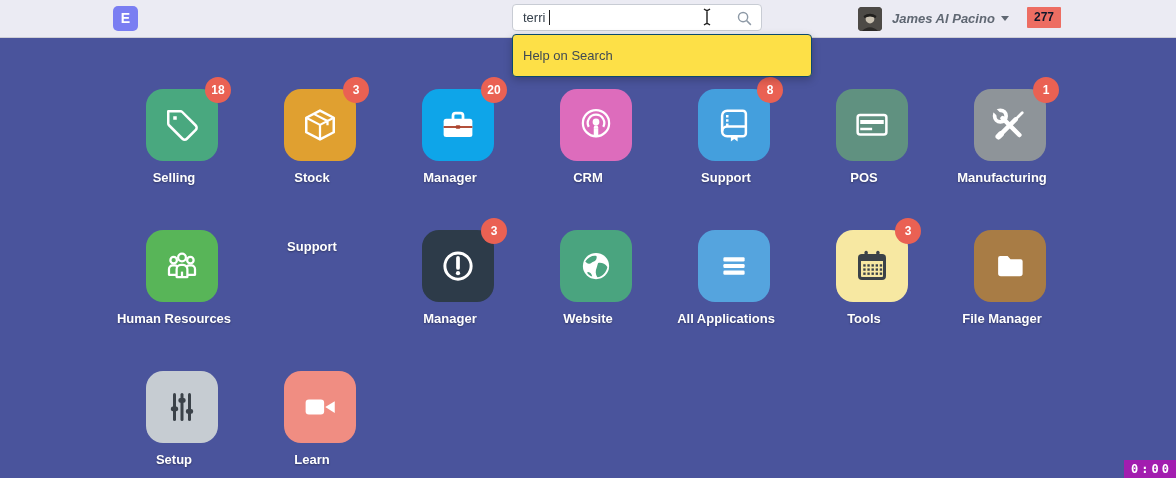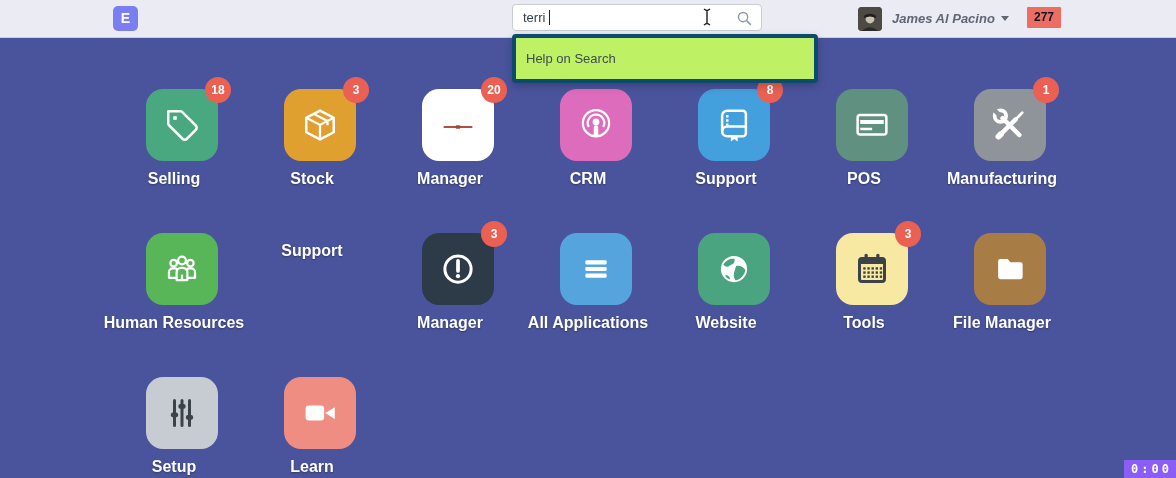--- a/index.html
+++ b/index.html
@@ -29,21 +29,21 @@
     font-size:13px;color:#36414c;
   }
   .search-text{position:absolute;left:10px;top:5px;}
   .text-caret{
     position:absolute;left:36px;top:5px;width:1px;height:15px;background:#222;
   }
   .mag{position:absolute;right:8px;top:5px;}
   .ibeam{position:absolute;left:188px;top:1px;}
   .search-dropdown{
     position:absolute;left:0;top:30px;width:298px;
-    background:#bef264;border:4px solid #0c4a6e;border-radius:4px;
+    background:#fde047;border:1px solid #0c4a6e;border-radius:4px;
     box-shadow:0 3px 9px rgba(0,0,0,.22);
   }
   .dropdown-item{
     padding:13px 10px;font-size:13px;color:#3f4a54;cursor:pointer;
   }
   .user{
     position:absolute;left:858px;top:6px;height:25px;
     display:flex;align-items:center;cursor:pointer;font-style:italic;
   }
   .avatar{
@@ -72,26 +72,26 @@
   .tile-icon{
     position:relative;width:72px;height:72px;border-radius:17px;
     display:flex;align-items:center;justify-content:center;margin-left:16px;
   }
   .tile-badge{
     position:absolute;top:-12px;right:-13px;width:26px;height:26px;
     border-radius:50%;background:var(--badge,#ea6153);
     color:#fff;font-size:12px;font-weight:bold;line-height:26px;text-align:center;
   }
   .tile-label{
-    margin-top:9px;font-size:16px;font-weight:bold;color:#fff;
+    margin-top:9px;font-size:13px;font-weight:bold;color:#fff;
     text-shadow:0 1px 2px rgba(0,0,0,.35);white-space:nowrap;
   }
   
   .timer{
-    position:absolute;right:0;bottom:0;background:#8b5cf6;color:#fff;
+    position:absolute;right:0;bottom:0;background:#a21caf;color:#fff;
     font-family:"DejaVu Sans Mono",monospace;font-size:12px;font-weight:bold;
     letter-spacing:3px;padding:2px 4px 2px 7px;z-index:40;
   }
 </style>
 </head>
 <body style="--bg: #4a549c; --navbar: #ebebf3; --logo: #7a7ef2; --badge: #ea6153; --navbar-badge: #ed6d62;">
 
 <div class="navbar">
   <div class="logo">E</div>
 
@@ -144,21 +144,21 @@
         <div class="tile-icon" style="background:#e0a030">
           <svg width="40" height="40" viewBox="0 0 32 32">
             <path d="M16 4.5 27 10.2 v11.6 L16 27.5 5 21.8 V10.2 Z" fill="none" stroke="#ffffff" stroke-width="2" stroke-linejoin="round"></path>
             <path d="M5 10.2 16 15.9 27 10.2 M16 15.9 V27.5 M11 7.1 22 12.8 v3.4" fill="none" stroke="#ffffff" stroke-width="1.8" stroke-linejoin="round"></path>
           </svg>
           <span class="tile-badge">3</span>
         </div>
         <div class="tile-label">Stock</div>
       </div>
       <div class="tile">
-        <div class="tile-icon" style="background:#ffffff">
+        <div class="tile-icon" style="background:#0ea5e9">
           <svg width="40" height="40" viewBox="0 0 32 32">
             <path d="M12 12 V8.5 a2 2 0 0 1 2 -2 h4 a2 2 0 0 1 2 2 V12" fill="none" stroke="#ffffff" stroke-width="2.2"></path>
             <rect x="4.5" y="11" width="23" height="14.5" rx="2" fill="#ffffff"></rect>
             <line x1="4.5" y1="17.6" x2="27.5" y2="17.6" stroke="#ad452e" stroke-width="1.5"></line>
             <rect x="14.2" y="16.2" width="3.6" height="2.8" rx="0.8" fill="#ad452e"></rect>
           </svg>
           <span class="tile-badge">20</span>
         </div>
         <div class="tile-label">Manager</div>
       </div>
@@ -238,39 +238,39 @@
           <svg width="40" height="40" viewBox="0 0 32 32">
             <circle cx="16" cy="16" r="10.5" fill="none" stroke="#ffffff" stroke-width="2.4"></circle>
             <line x1="16" y1="9.5" x2="16" y2="17.5" stroke="#ffffff" stroke-width="3" stroke-linecap="round"></line>
             <circle cx="16" cy="21.8" r="1.7" fill="#ffffff"></circle>
           </svg>
           <span class="tile-badge">3</span>
         </div>
         <div class="tile-label">Manager</div>
       </div>
       <div class="tile">
-        <div class="tile-icon" style="background:#55a4de">
-          <svg width="40" height="40" viewBox="0 0 32 32">
-            <rect x="7.5" y="9" width="17" height="3.3" rx="1" fill="#ffffff"></rect>
-            <rect x="7.5" y="14.3" width="17" height="3.3" rx="1" fill="#ffffff"></rect>
-            <rect x="7.5" y="19.6" width="17" height="3.3" rx="1" fill="#ffffff"></rect>
-          </svg>
-        </div>
-        <div class="tile-label">All Applications</div>
-      </div>
-      <div class="tile">
         <div class="tile-icon" style="background:#4aa47f">
           <svg width="40" height="40" viewBox="0 0 32 32">
             <circle cx="16" cy="16" r="10.5" fill="#ffffff"></circle>
             <path d="M7.4 12.4 c2.5 -3.8 6.3 -5.2 9 -4.4 c.6 2 -.4 4 -2.6 4.6 c-1.4 .4 -2 1.8 -3.4 1.6 c-1.3 -.2 -2.2 -.9 -3 -1.8 Z" fill="#4aa47f"></path>
             <path d="M17.7 13.6 c2.8 -.6 5.6 .7 7.4 3.1 c-.8 4.4 -4 7.6 -8 8.3 c-1.6 -2.4 -1.7 -5.3 -.5 -7.9 .3 -.7 .7 -2.9 1.1 -3.5 Z" fill="#4aa47f"></path>
             <path d="M9.8 20.8 c1.5 .2 2.8 1.4 3.2 3.6 c-1.8 -.4 -3.2 -1.6 -4.2 -3.2 Z" fill="#4aa47f"></path>
           </svg>
         </div>
         <div class="tile-label">Website</div>
+      </div>
+      <div class="tile">
+        <div class="tile-icon" style="background:#55a4de">
+          <svg width="40" height="40" viewBox="0 0 32 32">
+            <rect x="7.5" y="9" width="17" height="3.3" rx="1" fill="#ffffff"></rect>
+            <rect x="7.5" y="14.3" width="17" height="3.3" rx="1" fill="#ffffff"></rect>
+            <rect x="7.5" y="19.6" width="17" height="3.3" rx="1" fill="#ffffff"></rect>
+          </svg>
+        </div>
+        <div class="tile-label">All Applications</div>
       </div>
       <div class="tile">
         <div class="tile-icon" style="background:#f7e8a2">
           <svg width="40" height="40" viewBox="0 0 32 32">
             <rect x="6" y="7.5" width="20" height="18.5" rx="2" fill="none" stroke="#3b4249" stroke-width="2.4"></rect>
             <path d="M6 8.5 a2 2 0 0 1 2 -2 h16 a2 2 0 0 1 2 2 V12 H6 Z" fill="#3b4249"></path>
             <rect x="10" y="3.8" width="2.6" height="5" rx="1.2" fill="#3b4249"></rect>
             <rect x="19.4" y="3.8" width="2.6" height="5" rx="1.2" fill="#3b4249"></rect>
             <g fill="#3b4249">
               <rect x="9" y="14.6" width="1.9" height="1.9"></rect>

